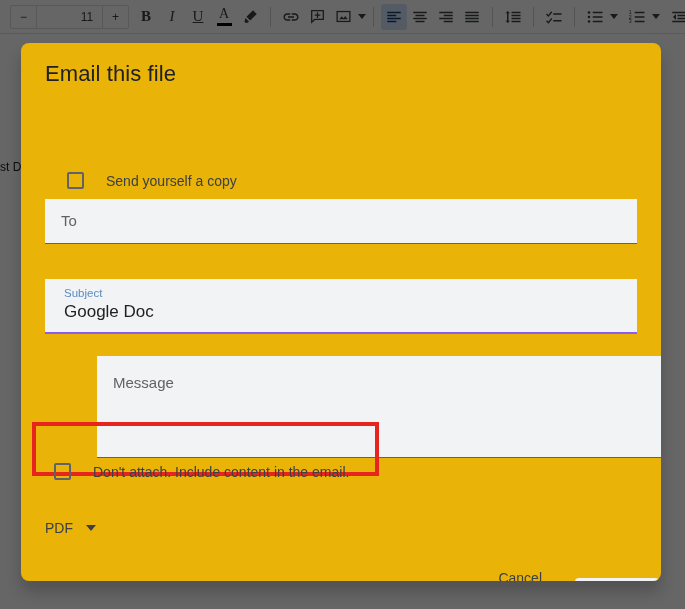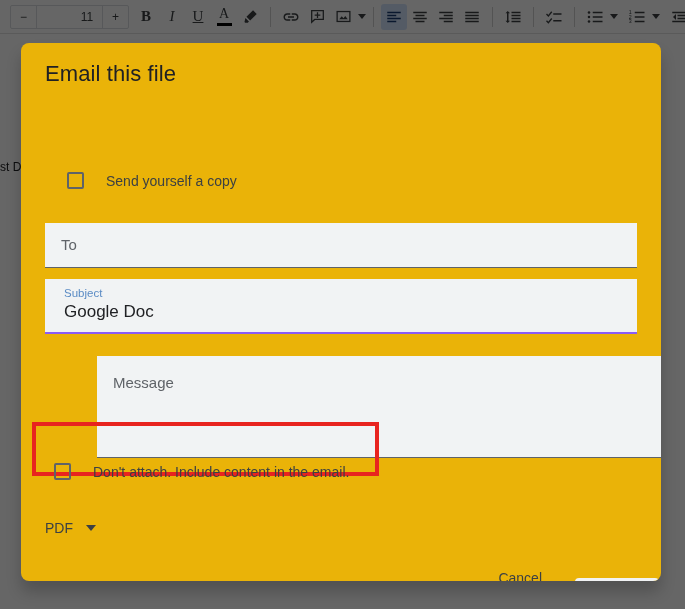--- a/index.html
+++ b/index.html
@@ -162,21 +162,21 @@
     background: #f1f3f4;
     border-bottom: 1px solid #5f6368;
     box-sizing: border-box;
   }
   .field .placeholder {
     position: absolute;
     left: 16px;
     font-size: 15px;
     color: #5f6368;
   }
-  .field-to { left: 24px; top: 180px; width: 592px; height: 45px; }
+  .field-to { left: 24px; top: 156px; width: 592px; height: 45px; }
   .field-to .placeholder { top: 13px; }
 
   .field-subject {
     left: 24px; top: 236px; width: 592px; height: 55px;
     border-bottom: 2px solid #8b5cf6;
   }
   .field-subject .sub-label {
     position: absolute;
     left: 19px;
     top: 8px;

